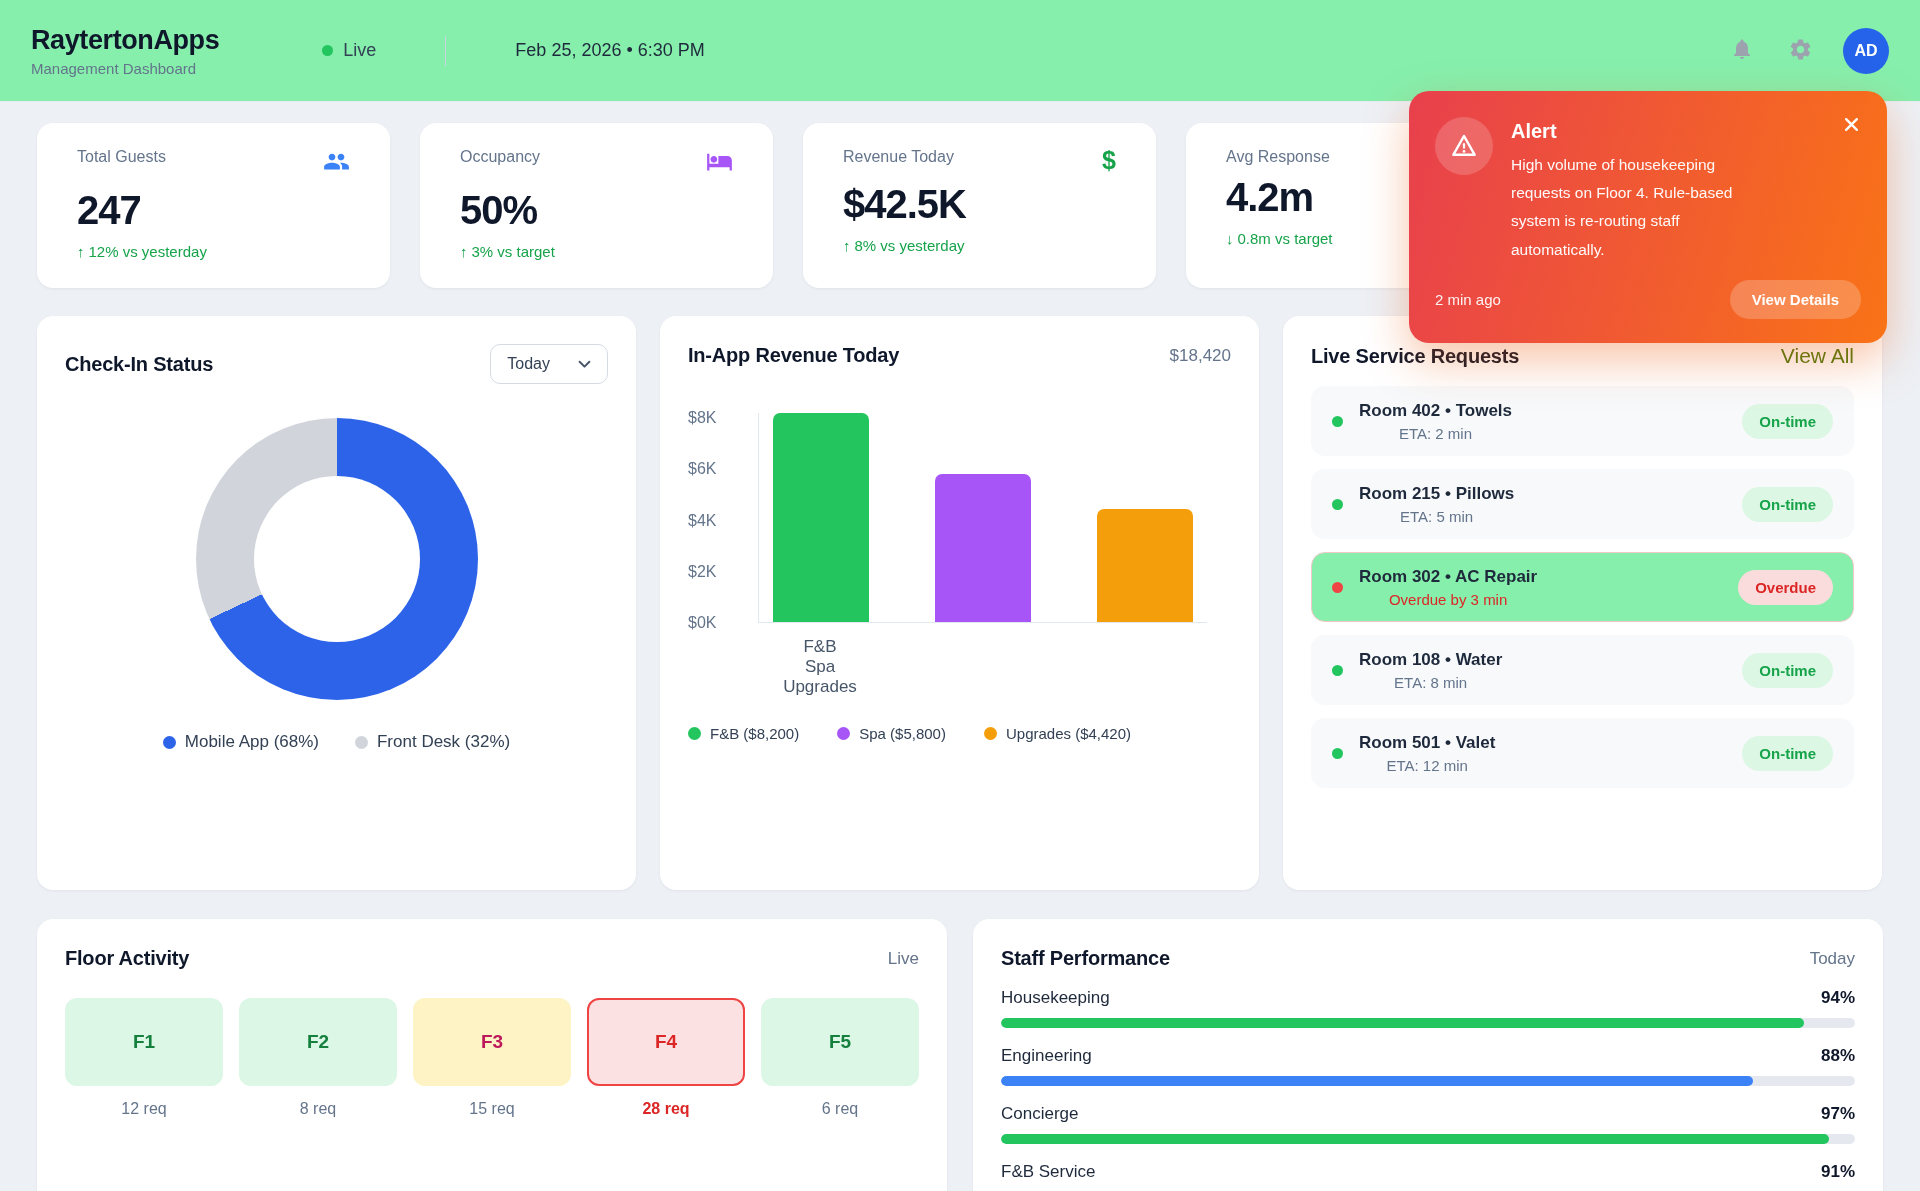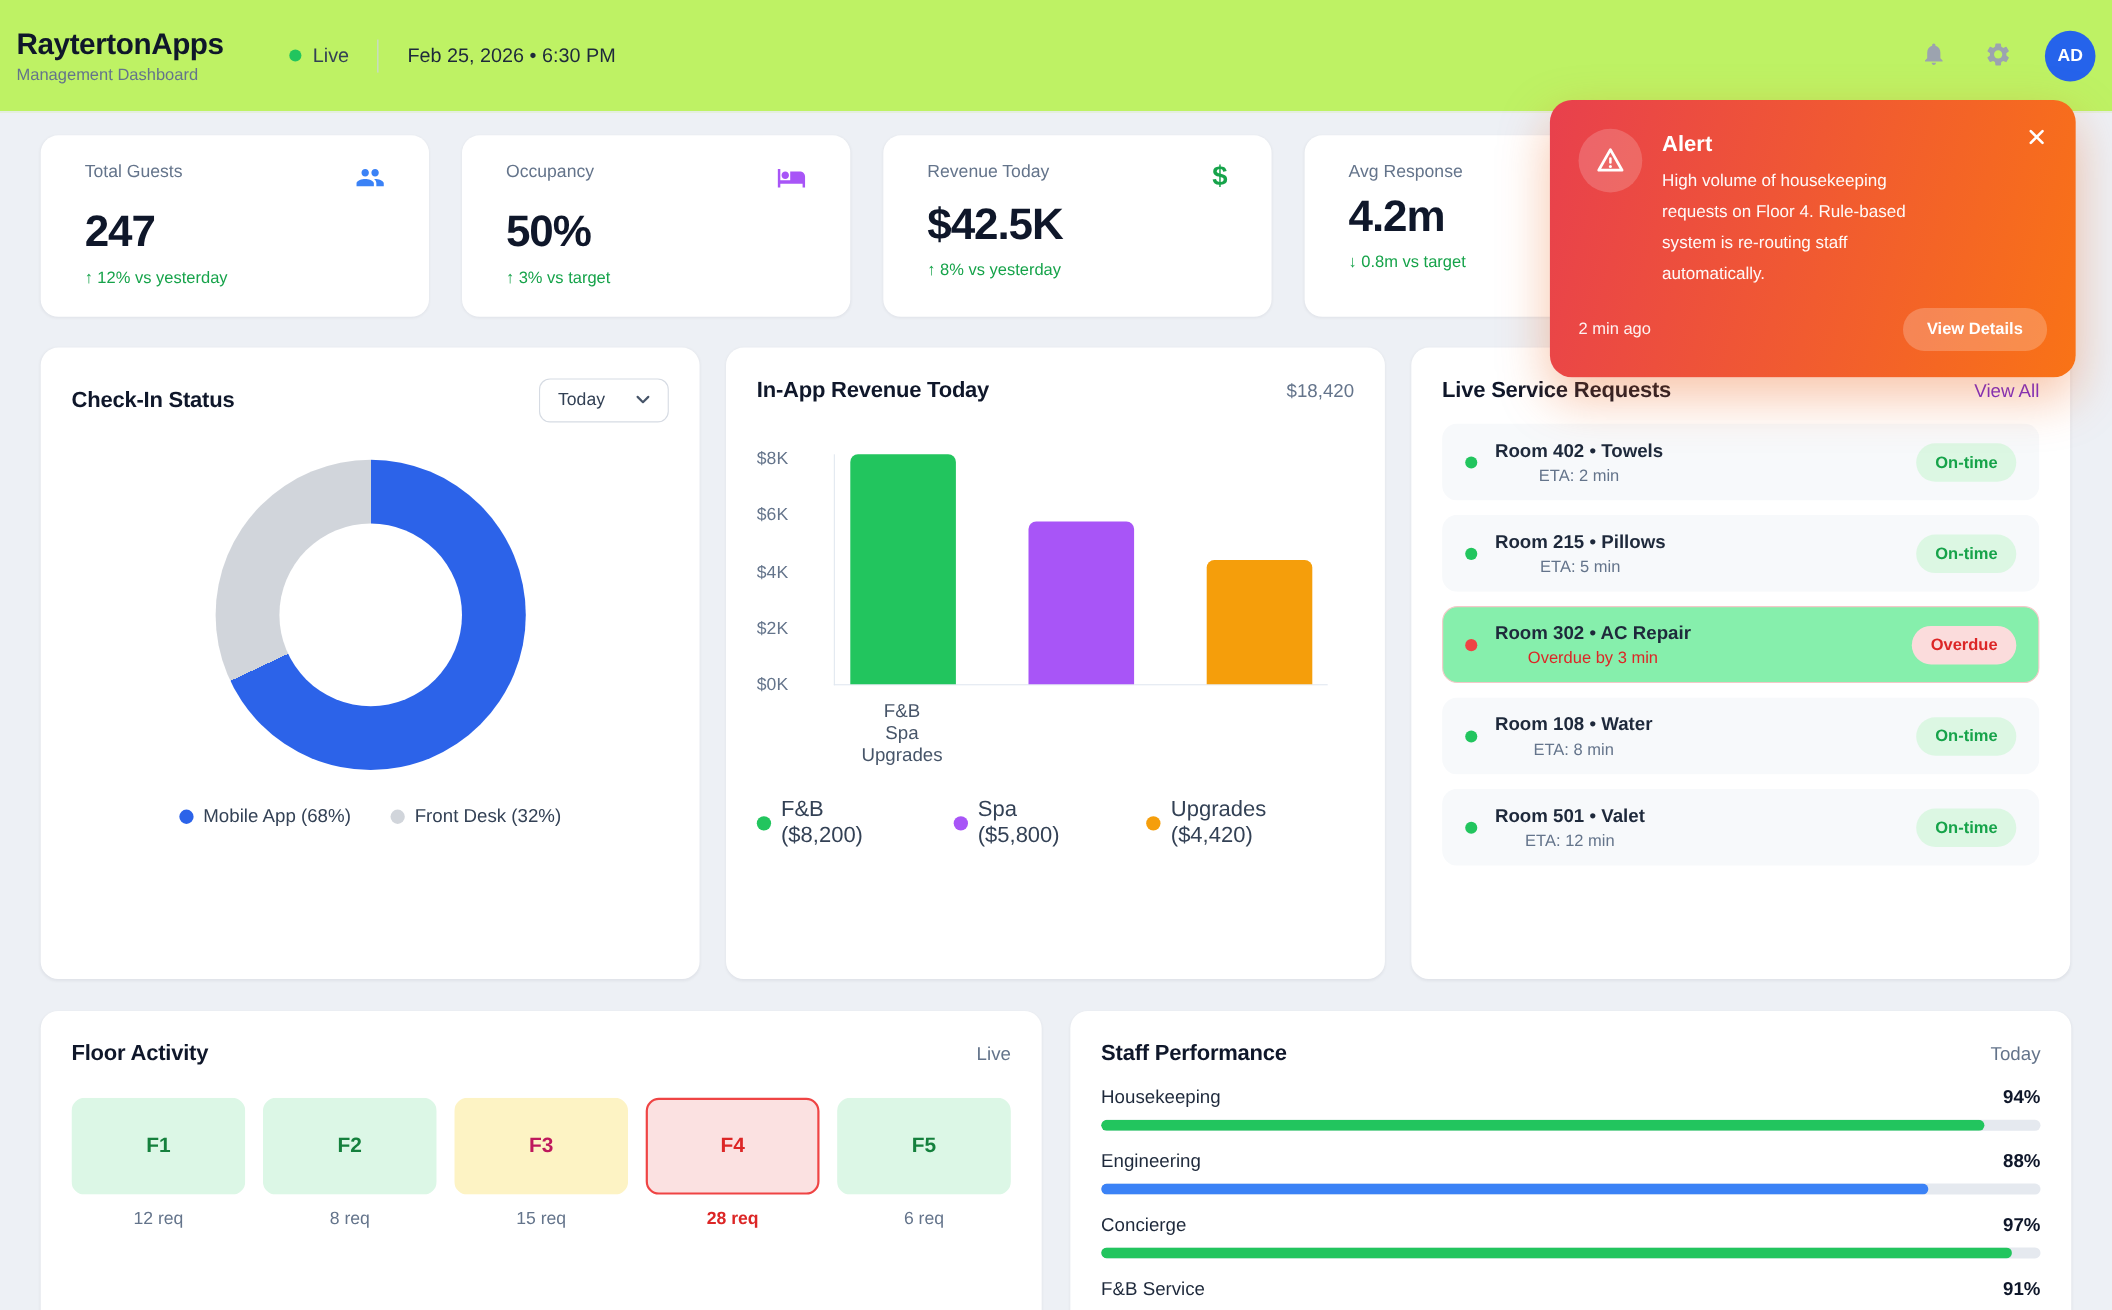--- a/index.html
+++ b/index.html
@@ -3,22 +3,22 @@
 <meta charset="utf-8">
 <style>
   * { box-sizing: border-box; }
   html,body { margin:0; padding:0; }
   body {
     width:1920px; height:1191px; position:relative; overflow:hidden;
     font-family:"Liberation Sans", sans-serif;
     background:#edf0f5; color:#0f172a;
   }
   
-  .header{ height:102px; background:#bef264; border-bottom:1px solid #e8ebf0;
-    display:flex; align-items:center; padding:0 15px; }
+  .header{ height:102px; background:#86efac; border-bottom:1px solid #e8ebf0;
+    display:flex; align-items:center; padding:0 31px;gap:43px; }
   .app-name{ font-size:27px; font-weight:800; letter-spacing:-.4px; color:#0f172a; }
   .app-sub{ font-size:15px; color:#64748b; margin-top:4px; }
   .brand{ margin-right:60px; }
   .live{ display:flex; align-items:center; gap:10px; font-size:18px; color:#334155; }
   .live-dot{ width:11px; height:11px; border-radius:50%; background:#22c55e; }
   .vdiv{ width:1px; height:30px; background:#cbd5e1; margin:0 26px; }
   .datetime{ font-size:18px; color:#1e293b; font-weight:500; }
   .header-right{ margin-left:auto; display:flex; align-items:center; gap:26px; }
   .icon-btn{ background:none; border:none; padding:4px; cursor:pointer; display:flex; align-items:center; }
   .avatar{ width:46px; height:46px; border-radius:50%; background:#2563eb; color:#fff;
@@ -48,23 +48,23 @@
   
   .rev-total{ font-size:17px; color:#64748b; font-weight:500; }
   .chart-area{ position:relative; height:210px; margin-top:46px; }
   .plot{ position:absolute; left:70px; right:24px; top:0; bottom:0;
     border-left:1px solid #e2e8f0; border-bottom:1px solid #e2e8f0;
     display:flex; align-items:flex-end; justify-content:space-between; padding:0 14px; }
   .bar{ width:96px; border-radius:7px 7px 0 0; }
   .ytick{ position:absolute; left:0; font-size:16px; color:#64748b; transform:translateY(50%); }
   .xlabels{ display:flex; justify-content:space-between; margin:14px 24px 0 70px; padding:0 14px;flex-direction:column; }
   .xlabel{ width:96px; text-align:center; font-size:17px; color:#475569; }
-  .bar-legend{ display:flex; gap:38px; margin-top:28px; font-size:20px; color:#334155; }
-  
-  .view-all{ font-size:17px; color:#6d28d9; font-weight:500; text-decoration:none; cursor:pointer; }
+  .bar-legend{ display:flex; gap:38px; margin-top:28px; font-size:15px; color:#334155; }
+  
+  .view-all{ font-size:21px; color:#4d7c0f; font-weight:500; text-decoration:none; cursor:pointer; }
   .sr-list{ margin-top:18px;text-align:center; }
   .sr-item{ display:flex; align-items:center; height:70px; padding:0 20px; margin-bottom:13px;
     background:#f7f9fb; border:1px solid transparent; border-radius:14px; }
   .sr-item.overdue{ background:#86efac; border-color:#f3c8c8; }
   .sr-dot{ width:11px; height:11px; border-radius:50%; background:#22c55e; margin-right:16px; flex-shrink:0; }
   .sr-item.overdue .sr-dot{ background:#ef4444; }
   .sr-room{ font-size:17px; font-weight:600; color:#1e293b; }
   .sr-eta{ font-size:15px; color:#64748b; margin-top:4px; }
   .sr-item.overdue .sr-eta{ color:#dc2626; }
   .sr-badge{ margin-left:auto; font-size:15px; font-weight:600; border-radius:999px; padding:9px 17px; }

